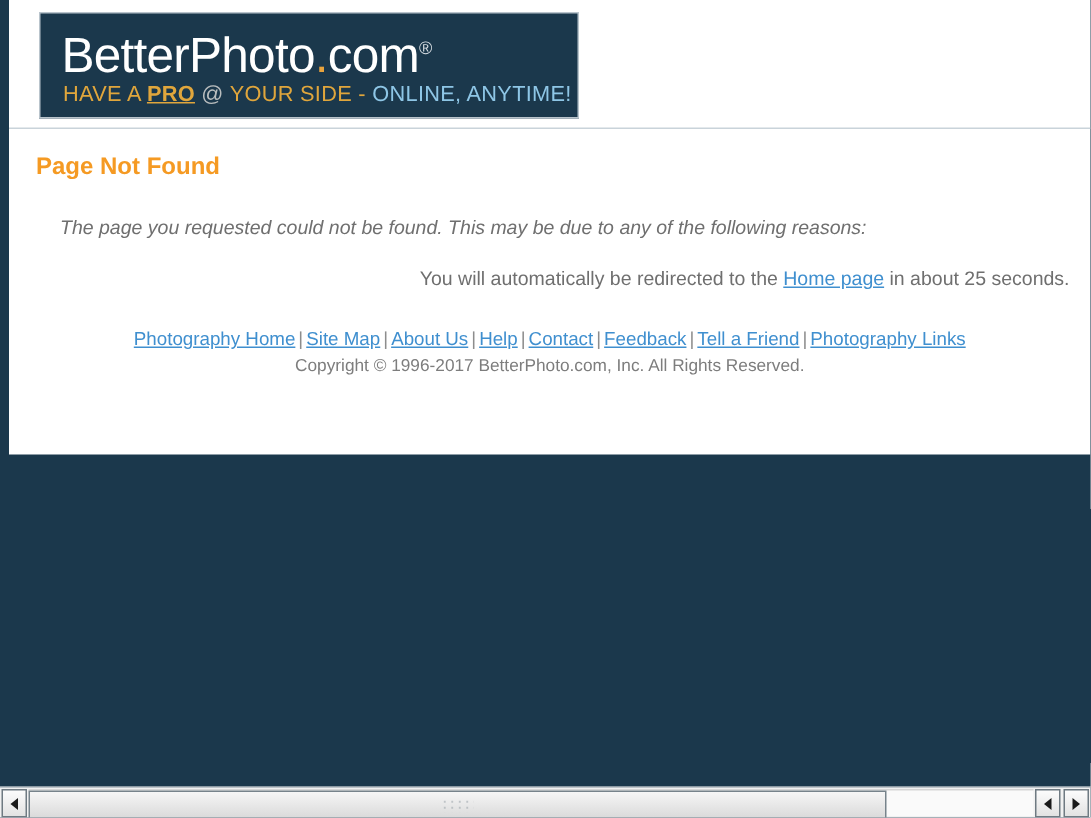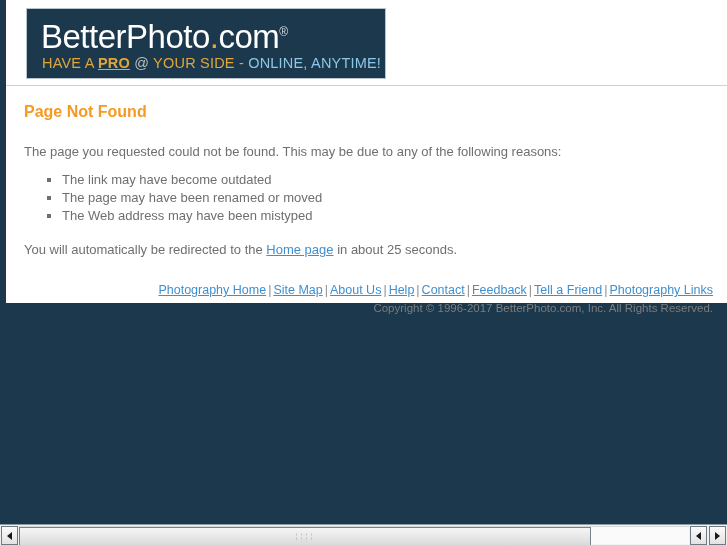--- a/index.html
+++ b/index.html
@@ -102,54 +102,56 @@
   }
 
   #page-title {
     color: #f59a23;
     font-size: 16px;
     font-weight: bold;
     margin: 17px 0 0 4px;
   }
 
   #intro-text {
-    margin: 23px 0 0 4px;
+    margin: 23px 0 0 20px;
     font-size: 13px;
     color: #6f6f6f;
     line-height: 16px;
+    font-style: italic;
   }
 
   #reason-list {
     margin: 11px 0 0 0;
     padding-left: 42px;
     list-style-type: square;
   }
   #reason-list li {
     font-size: 13px;
     color: #6f6f6f;
     line-height: 17px;
     margin: 0 0 1px 0;
   }
 
   #redirect-text {
     margin: 18px 0 0 4px;
     font-size: 13px;
     color: #6f6f6f;
     line-height: 16px;
+    text-align: right;
   }
 
   a.link {
     color: #3f8fcf;
     text-decoration: underline;
   }
 
   
   #footer {
     margin-top: 24px;
-    text-align: right;
+    text-align: center;
   }
   #footer-links {
     font-size: 12.5px;
     color: #6f6f6f;
     line-height: 16px;
   }
   #footer-links .sep {
     color: #8d8d8d;
     padding: 0 2px;
   }
@@ -238,25 +240,20 @@
         <div id="logo-wordmark"><span>BetterPhoto</span><span class="dot">.</span><span>com</span><span id="logo-reg">®</span></div>
       </div>
     </div>
 
     <div id="content">
 
       <div id="page-title">Page Not Found</div>
 
       <p id="intro-text">The page you requested could not be found. This may be due to any of the following reasons:</p>
 
-      <ul id="reason-list">
-        <li>The link may have become outdated</li>
-        <li>The page may have been renamed or moved</li>
-        <li>The Web address may have been mistyped</li>
-      </ul>
 
       <p id="redirect-text"><span>You will automatically be redirected to the </span><a class="link" href="#">Home page</a><span> in about 25 seconds.</span></p>
 
       <div id="footer">
         <div id="footer-links"><a class="link" href="#">Photography Home</a><span class="sep">|</span><a class="link" href="#">Site Map</a><span class="sep">|</span><a class="link" href="#">About Us</a><span class="sep">|</span><a class="link" href="#">Help</a><span class="sep">|</span><a class="link" href="#">Contact</a><span class="sep">|</span><a class="link" href="#">Feedback</a><span class="sep">|</span><a class="link" href="#">Tell a Friend</a><span class="sep">|</span><a class="link" href="#">Photography Links</a></div>
         <div id="copyright">Copyright © 1996-2017 BetterPhoto.com, Inc. All Rights Reserved.</div>
       </div>
 
     </div>
   </div>

